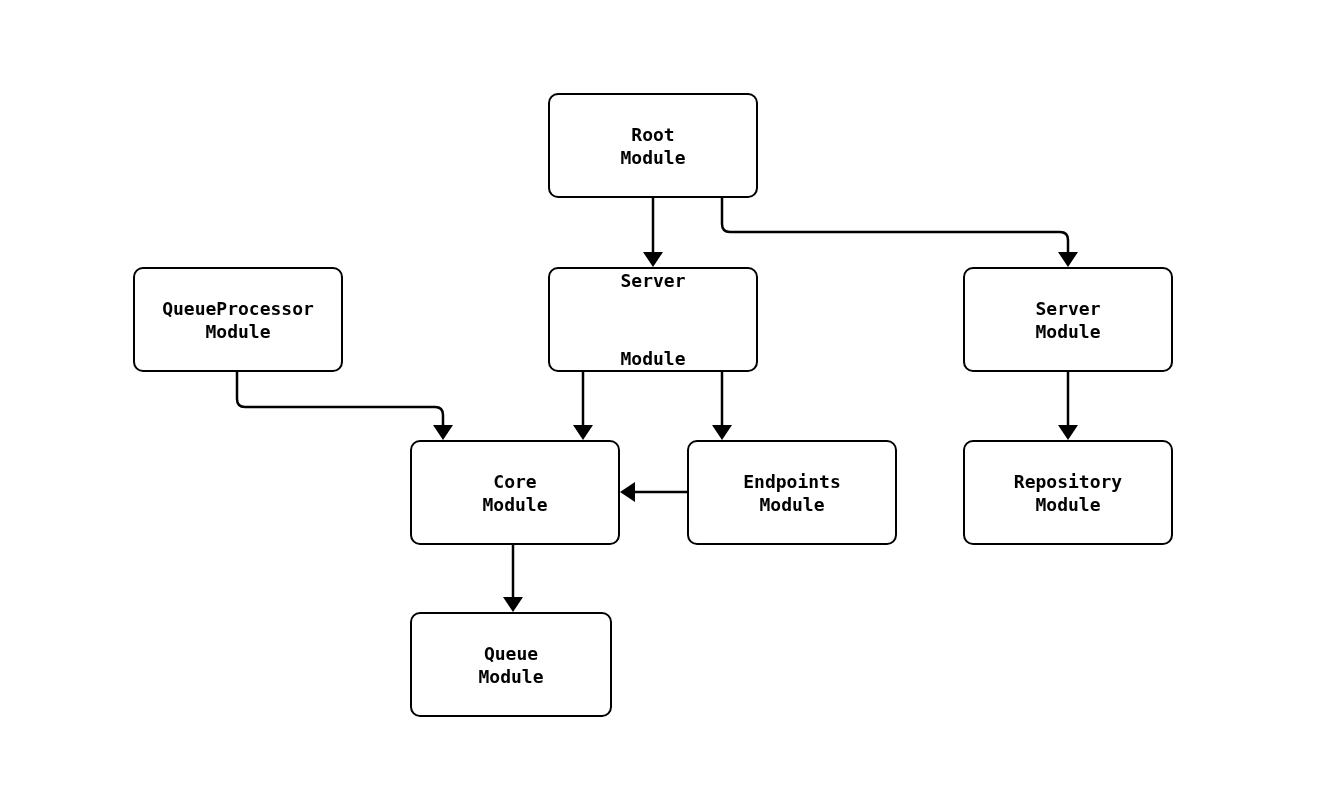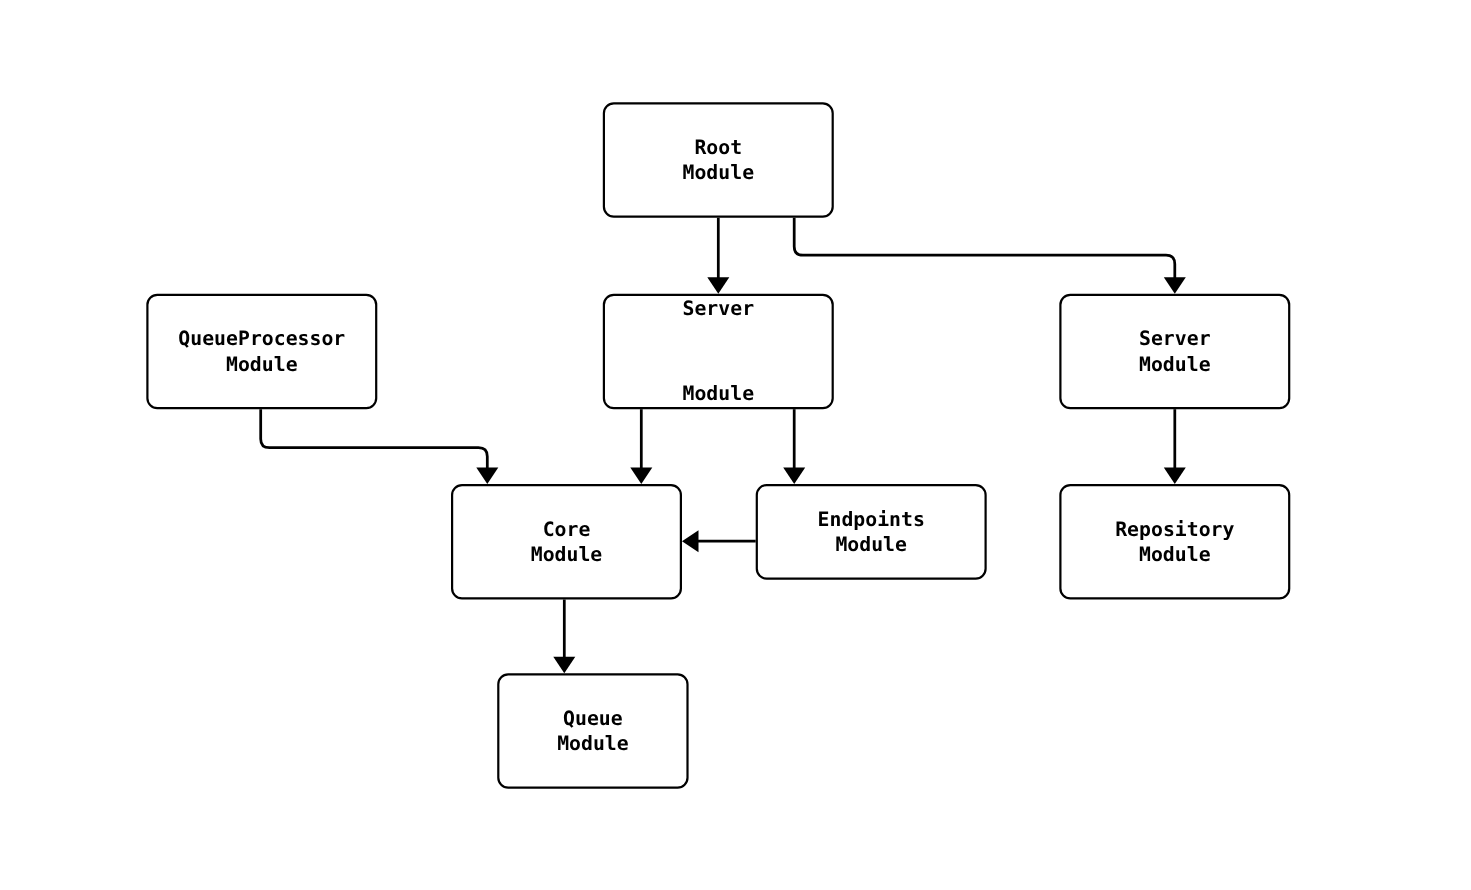--- a/index.html
+++ b/index.html
@@ -84,25 +84,25 @@
       <span>Module</span>
     </div>
     <div class="node" style="left: 963px; top: 267px; width: 210px; height: 105px; background: rgb(255, 255, 255); border-color: rgb(0, 0, 0);">
       <span>Server</span>
       <span>Module</span>
     </div>
     <div class="node" style="left: 410px; top: 440px; width: 210px; height: 105px; background: rgb(255, 255, 255); border-color: rgb(0, 0, 0);">
       <span>Core</span>
       <span>Module</span>
     </div>
-    <div class="node" style="left: 687px; top: 440px; width: 210px; height: 87px; background: rgb(255, 255, 255); border-color: rgb(0, 0, 0);">
+    <div class="node" style="left: 687px; top: 440px; width: 210px; height: 105px; background: rgb(255, 255, 255); border-color: rgb(0, 0, 0);">
       <span>Endpoints</span>
       <span>Module</span>
     </div>
     <div class="node" style="left: 963px; top: 440px; width: 210px; height: 105px; background: rgb(255, 255, 255); border-color: rgb(0, 0, 0); align-items: center;">
       <span>Repository</span>
       <span>Module</span>
     </div>
-    <div class="node" style="left: 410px; top: 612px; width: 174px; height: 105px; background: rgb(255, 255, 255); border-color: rgb(0, 0, 0); margin-left: 42px;">
+    <div class="node" style="left: 410px; top: 612px; width: 202px; height: 105px; background: rgb(255, 255, 255); border-color: rgb(0, 0, 0);">
       <span>Queue</span>
       <span>Module</span>
     </div>
   </div>
 
 </body></html>

